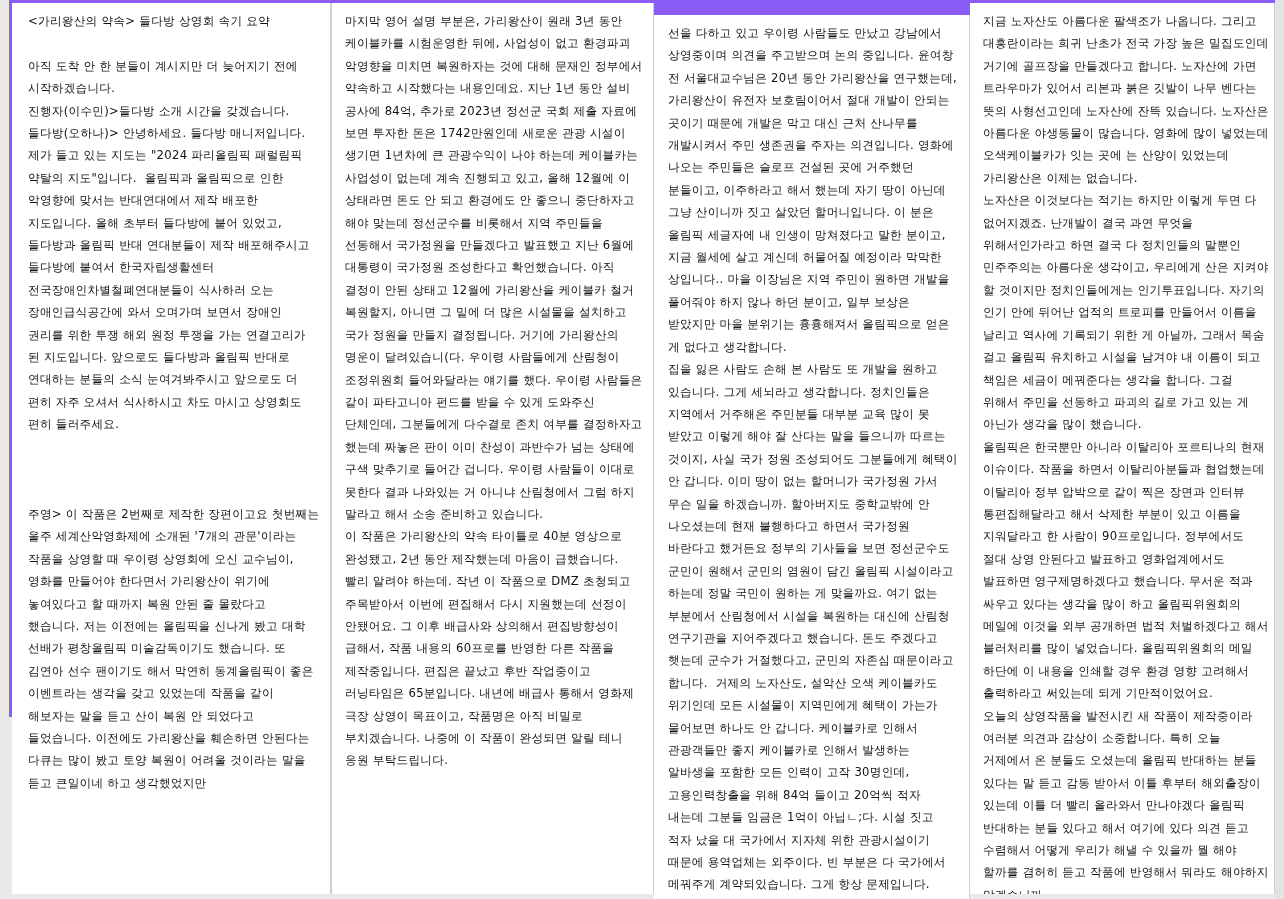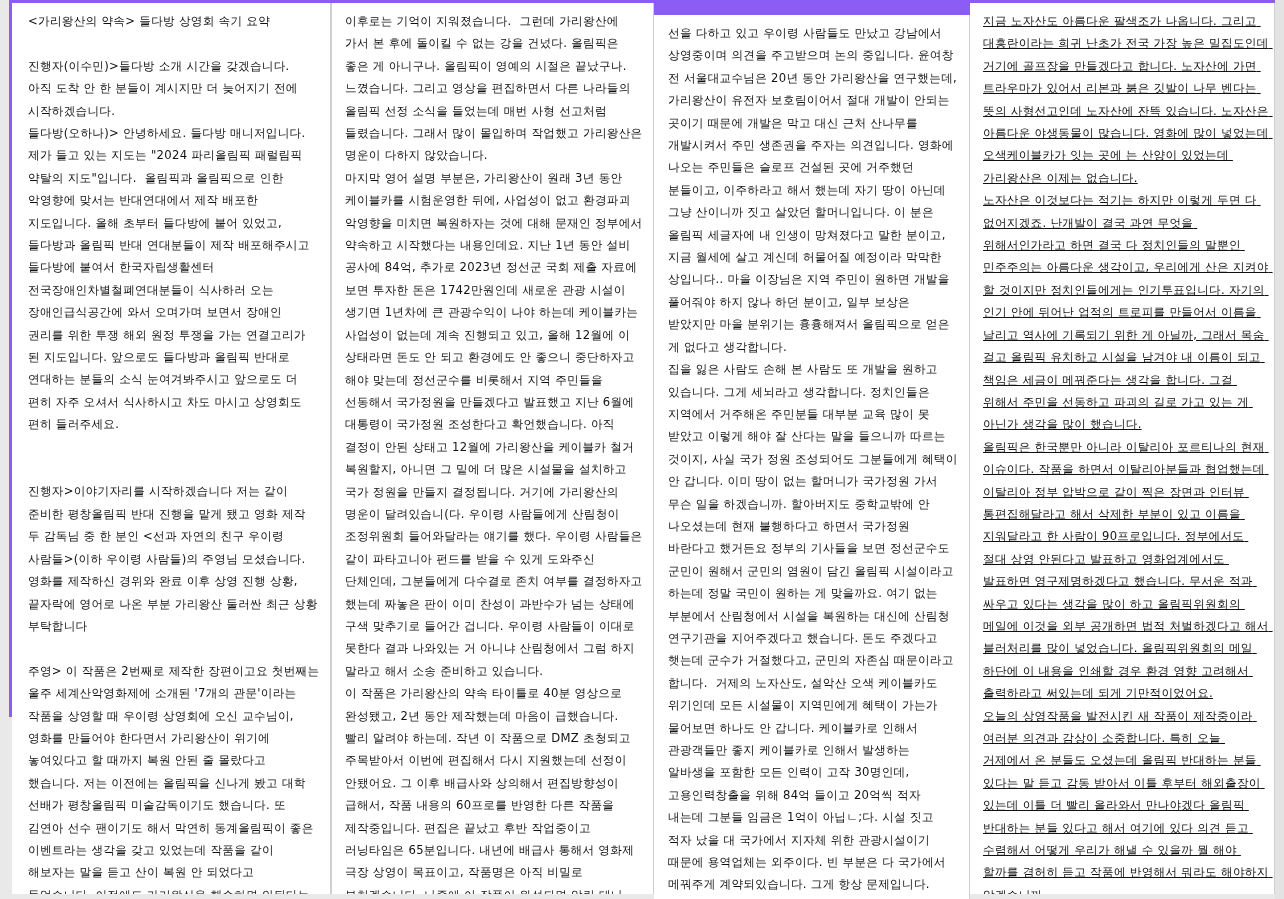--- a/index.html
+++ b/index.html
@@ -16,21 +16,21 @@
   .page {
     position: absolute; top: 3px; height: 891px;
     background: #ffffff;
     box-sizing: border-box;
     overflow: hidden;
     border-right: 1px solid #cfcfcf;
   }
   .page-1 { left: 3px; width: 319px; padding: 7px 0 0 16px; }
   .page-2 { left: 322px; width: 323px; padding: 7px 0 0 13px; border-left: 1px solid #cfcfcf; }
   .page-3 { left: 645px; width: 316px; padding: 7px 0 0 14px; margin-top: 12px; }
-  .page-4 { left: 961px; width: 305px; padding: 7px 0 16px 13px; text-decoration: underline; }
+  .page-4 { left: 961px; width: 305px; padding: 7px 0 16px 13px; }
   .side-strip {
     position: absolute; left: 1266px; top: 0; width: 18px; height: 899px;
     background: #e3e3e3;
   }
   .para {
     margin: 0;
     font-size: 11.6px;
     line-height: 22.4px;
     letter-spacing: 0.3px;
     white-space: pre-wrap;
@@ -44,32 +44,30 @@
   .heading { font-weight: normal; }
 </style>
 </head>
 <body>
 
 <div class="viewer">
 
   <div class="page page-1">
     <p class="para heading">&lt;가리왕산의 약속&gt; 들다방 상영회 속기 요약</p>
     <div class="blank"></div>
+    <p class="para">아직 도착 안 한 분들이 계시지만 더 늦어지기 전에 시작하겠습니다.</p>
     <p class="para">진행자(이수민)&gt;들다방 소개 시간을 갖겠습니다.</p>
-    <p class="para">아직 도착 안 한 분들이 계시지만 더 늦어지기 전에 시작하겠습니다.</p>
     <p class="para">들다방(오하나)&gt; 안녕하세요. 들다방 매니저입니다. 제가 들고 있는 지도는 "2024 파리올림픽 패럴림픽 약탈의 지도"입니다.  올림픽과 올림픽으로 인한 악영향에 맞서는 반대연대에서 제작 배포한 지도입니다. 올해 초부터 들다방에 붙어 있었고, 들다방과 올림픽 반대 연대분들이 제작 배포해주시고 들다방에 붙여서 한국자립생활센터 전국장애인차별철폐연대분들이 식사하러 오는 장애인급식공간에 와서 오며가며 보면서 장애인 권리를 위한 투쟁 해외 원정 투쟁을 가는 연결고리가 된 지도입니다. 앞으로도 들다방과 올림픽 반대로 연대하는 분들의 소식 눈여겨봐주시고 앞으로도 더 편히 자주 오셔서 식사하시고 차도 마시고 상영회도 편히 들러주세요.</p>
     <div class="blank"></div>
     <div class="blank"></div>
-    <p class="para">진행자&gt;이야기자리를 시작하겠습니다 저는 같이 준비한 평창올림픽 반대 진행을 맡게 됐고 영화 제작 두 감독님 중 한 분인 &lt;선과 자연의 친구 우이령 사람들&gt;(이하 우이령 사람들)의 주영님 모셨습니다. 영화를 제작하신 경위와 완료 이후 상영 진행 상황, 끝자락에 영어로 나온 부분 가리왕산 둘러싼 최근 상황 부탁합니다</p>
     <div class="blank"></div>
     <p class="para">주영&gt; 이 작품은 2번째로 제작한 장편이고요 첫번째는 울주 세계산악영화제에 소개된 '7개의 관문'이라는 작품을 상영할 때 우이령 상영회에 오신 교수님이, 영화를 만들어야 한다면서 가리왕산이 위기에 놓여있다고 할 때까지 복원 안된 줄 몰랐다고 했습니다. 저는 이전에는 올림픽을 신나게 봤고 대학 선배가 평창올림픽 미술감독이기도 했습니다. 또  김연아 선수 팬이기도 해서 막연히 동계올림픽이 좋은 이벤트라는 생각을 갖고 있었는데 작품을 같이 해보자는 말을 듣고 산이 복원 안 되었다고 들었습니다. 이전에도 가리왕산을 훼손하면 안된다는 다큐는 많이 봤고 토양 복원이 어려울 것이라는 말을 듣고 큰일이네 하고 생각했었지만</p>
   </div>
 
   <div class="page page-2">
-    <p class="para">이후로는 기억이 지워졌습니다.  그런데 가리왕산에 가서 본 후에 돌이킬 수 없는 강을 건넜다. 올림픽은 좋은 게 아니구나. 올림픽이 영예의 시절은 끝났구나. 느꼈습니다. 그리고 영상을 편집하면서 다른 나라들의 올림픽 선정 소식을 들었는데 매번 사형 선고처럼 들렸습니다. 그래서 많이 몰입하며 작업했고 가리왕산은 명운이 다하지 않았습니다.</p>
     <p class="para">마지막 영어 설명 부분은, 가리왕산이 원래 3년 동안 케이블카를 시험운영한 뒤에, 사업성이 없고 환경파괴 악영향을 미치면 복원하자는 것에 대해 문재인 정부에서 약속하고 시작했다는 내용인데요. 지난 1년 동안 설비 공사에 84억, 추가로 2023년 정선군 국회 제출 자료에 보면 투자한 돈은 1742만원인데 새로운 관광 시설이 생기면 1년차에 큰 관광수익이 나야 하는데 케이블카는 사업성이 없는데 계속 진행되고 있고, 올해 12월에 이 상태라면 돈도 안 되고 환경에도 안 좋으니 중단하자고 해야 맞는데 정선군수를 비롯해서 지역 주민들을 선동해서 국가정원을 만들겠다고 발표했고 지난 6월에 대통령이 국가정원 조성한다고 확언했습니다. 아직 결정이 안된 상태고 12월에 가리왕산을 케이블카 철거 복원할지, 아니면 그 밑에 더 많은 시설물을 설치하고 국가 정원을 만들지 결정됩니다. 거기에 가리왕산의 명운이 달려있습니(다. 우이령 사람들에게 산림청이 조정위원회 들어와달라는 얘기를 했다. 우이령 사람들은 같이 파타고니아 펀드를 받을 수 있게 도와주신 단체인데, 그분들에게 다수결로 존치 여부를 결정하자고 했는데 짜놓은 판이 이미 찬성이 과반수가 넘는 상태에 구색 맞추기로 들어간 겁니다. 우이령 사람들이 이대로 못한다 결과 나와있는 거 아니냐 산림청에서 그럼 하지 말라고 해서 소송 준비하고 있습니다.</p>
     <p class="para">이 작품은 가리왕산의 약속 타이틀로 40분 영상으로 완성됐고, 2년 동안 제작했는데 마음이 급했습니다. 빨리 알려야 하는데. 작년 이 작품으로 DMZ 초청되고 주목받아서 이번에 편집해서 다시 지원했는데 선정이 안됐어요. 그 이후 배급사와 상의해서 편집방향성이 급해서, 작품 내용의 60프로를 반영한 다른 작품을 제작중입니다. 편집은 끝났고 후반 작업중이고 러닝타임은 65분입니다. 내년에 배급사 통해서 영화제 극장 상영이 목표이고, 작품명은 아직 비밀로 부치겠습니다. 나중에 이 작품이 완성되면 알릴 테니 응원 부탁드립니다.</p>
 
   </div>
 
   <div class="page page-3">
     <p class="para">선을 다하고 있고 우이령 사람들도 만났고 강남에서 상영중이며 의견을 주고받으며 논의 중입니다. 윤여창 전 서울대교수님은 20년 동안 가리왕산을 연구했는데, 가리왕산이 유전자 보호림이어서 절대 개발이 안되는 곳이기 때문에 개발은 막고 대신 근처 산나무를 개발시켜서 주민 생존권을 주자는 의견입니다. 영화에 나오는 주민들은 슬로프 건설된 곳에 거주했던 분들이고, 이주하라고 해서 했는데 자기 땅이 아닌데 그냥 산이니까 짓고 살았던 할머니입니다. 이 분은 올림픽 세글자에 내 인생이 망쳐졌다고 말한 분이고, 지금 월세에 살고 계신데 허물어질 예정이라 막막한 상입니다.. 마을 이장님은 지역 주민이 원하면 개발을 풀어줘야 하지 않나 하던 분이고, 일부 보상은 받았지만 마을 분위기는 흉흉해져서 올림픽으로 얻은 게 없다고 생각합니다.</p>
     <p class="para">집을 잃은 사람도 손해 본 사람도 또 개발을 원하고 있습니다. 그게 세뇌라고 생각합니다. 정치인들은 지역에서 거주해온 주민분들 대부분 교육 많이 못 받았고 이렇게 해야 잘 산다는 말을 들으니까 따르는 것이지, 사실 국가 정원 조성되어도 그분들에게 혜택이 안 갑니다. 이미 땅이 없는 할머니가 국가정원 가서 무슨 일을 하겠습니까. 할아버지도 중학교밖에 안 나오셨는데 현재 불행하다고 하면서 국가정원 바란다고 했거든요 정부의 기사들을 보면 정선군수도 군민이 원해서 군민의 염원이 담긴 올림픽 시설이라고 하는데 정말 국민이 원하는 게 맞을까요. 여기 없는 부분에서 산림청에서 시설을 복원하는 대신에 산림청 연구기관을 지어주겠다고 했습니다. 돈도 주겠다고 햇는데 군수가 거절했다고, 군민의 자존심 때문이라고 합니다.  거제의 노자산도, 설악산 오색 케이블카도  위기인데 모든 시설물이 지역민에게 혜택이 가는가 물어보면 하나도 안 갑니다. 케이블카로 인해서 관광객들만 좋지 케이블카로 인해서 발생하는 알바생을 포함한 모든 인력이 고작 30명인데, 고용인력창출을 위해 84억 들이고 20억씩 적자 내는데 그분들 임금은 1억이 아닙ㄴ;다. 시설 짓고 적자 났을 대 국가에서 지자체 위한 관광시설이기 때문에 용역업체는 외주이다. 빈 부분은 다 국가에서 메꿔주게 계약되있습니다. 그게 항상 문제입니다. 우리의 싸움은 정선군이 원하니 가리왕산을 유지하되 적자는 정선군이 채워라 라고 하면 군민 수가 많지 않거든요. 일단 몇십 몇백만원의 빚을 지면서 하고 싶냐는 여론을 가져가면 막을 수 있을 것 같다는 게 우이령사람들의 목표입니다.</p>
   </div>
 

